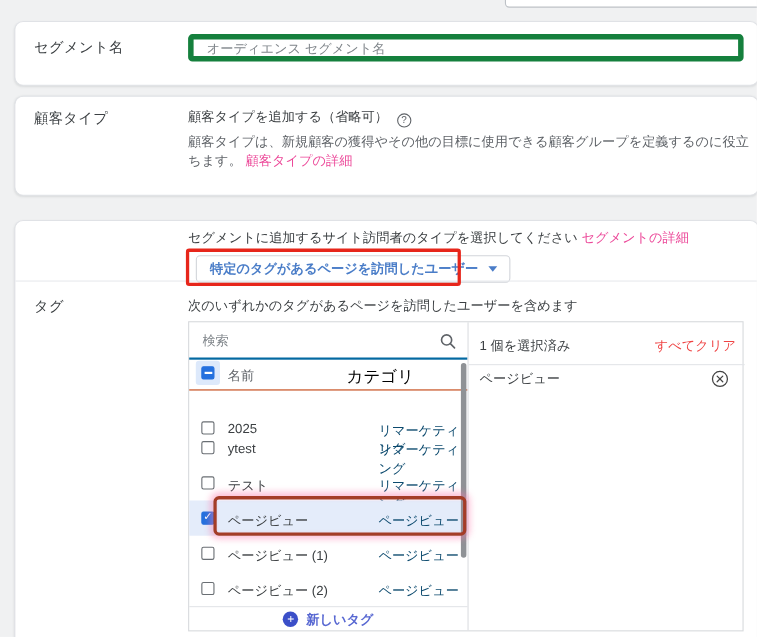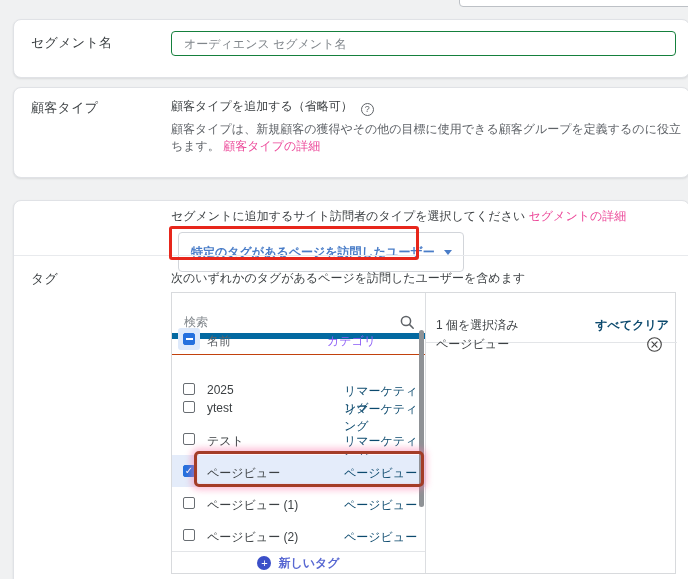--- a/index.html
+++ b/index.html
@@ -20,37 +20,37 @@
   #card-members { top:200px; height:400px; }
   #top-partial {
     position:absolute; left:459px; top:-12px; width:240px; height:19px;
     background:#fff; border:1px solid #bdc1c6; border-radius:0 0 0 4px;
   }
   .field-label { position:absolute; left:17px; font-size:13px; color:#3c4043; letter-spacing:.3px;text-align:center; }
   .body-text { position:absolute; font-size:12px; color:#3c4043; }
   .muted { color:#5f6368; }
   a.link { color:#ec4899; cursor:pointer; }
   .text-input {
-    position:absolute; border:1px solid #15803d; border-radius:4px;
+    position:absolute; border:5px solid #15803d; border-radius:4px;
     font-size:12px; color:#202124; padding:0 12px; background:#fff; outline:none;
     font-family:inherit;
   }
   .text-input::placeholder { color:#80868b; }
   .fake-select {
     position:absolute; border:1px solid #c6cacd; border-radius:4px;
     display:flex; align-items:center; padding:0 12px; color:#80868b; background:#fff;
     cursor:pointer;
   }
   .help-icon {
     display:inline-flex; width:13px; height:13px; border:1px solid #5f6368; border-radius:50%;
     align-items:center; justify-content:center; font-size:9px; color:#5f6368;
     margin-left:8px; vertical-align:-2px;
   }
   .dropdown-btn {
-    position:absolute; left:164px; top:31px; height:40px;
+    position:absolute; left:164px; top:31px; height:25px;
     display:inline-flex; align-items:center; gap:9px; padding:0 11px 0 12px;
     border:1px solid #d2d5da; border-radius:4px; background:#fff;
     color:#4a7dc8; font-size:12px; font-weight:bold; cursor:pointer;
   }
   .caret-down { width:0; height:0; border-left:4px solid transparent; border-right:4px solid transparent; border-top:5px solid #4a7dc8; }
   .annotation-red {
     position:absolute; left:155px; top:25px; width:250px; height:34px;
     border:3px solid #e7261b; border-radius:3px; z-index:6; pointer-events:none;
   }
   .annotation-brown {
@@ -60,27 +60,27 @@
     z-index:6; pointer-events:none;
   }
   .card-divider { position:absolute; top:54px; left:0; right:0; height:1px; background:#e8eaed; }
 
   
   .tag-table {
     position:absolute; left:157px; top:91px; width:505px; height:282px;
     background:#fff; border:1px solid #d8dadd;
   }
   .vdivider { position:absolute; left:253px; top:0; bottom:0; width:1px; background:#dcdee1; }
-  .search-row { position:absolute; left:0; top:12px; width:253px; height:34px; border-bottom:6px solid #0369a1; }
+  .search-row { position:absolute; left:0; top:0; width:253px; height:34px; border-bottom:2px solid #0369a1; }
   .search-input { position:absolute; left:12px; top:7px; width:190px; height:20px; border:none; outline:none; font-size:12px; font-family:inherit; color:#202124; }
   .search-input::placeholder { color:#80868b; }
   .search-icon { position:absolute; right:10px; top:9px; width:16px; height:16px; }
   .header-row { position:absolute; left:0; top:30px; width:253px; height:32px; border-bottom:1px solid #c2410c;font-family:Liberation Serif, serif; }
   .col-name { position:absolute; left:35px; top:10px; font-size:12px; color:#5f6368; }
-  .col-cat  { position:absolute; left:143px; top:10px; font-size:12px; color:#8b5cf6;margin-left:12px; }
+  .col-cat  { position:absolute; left:143px; top:10px; font-size:15px; color:#000000; }
   .cb {
     position:absolute; left:11px; top:10px; width:12px; height:12px;
     border:1.5px solid #696e73; border-radius:2px; background:#fff; cursor:pointer;
   }
   .cb-halo { position:absolute; left:6px; top:5px; width:22px; height:22px; background:#dde9fb; border-radius:3px; }
   .cb.indeterminate { background:#2470de; border-color:#2470de; }
   .cb.indeterminate::after { content:""; display:block; width:7px; height:2px; background:#fff; margin:3.5px auto 0; }
   .row { position:absolute; left:0; width:253px; height:32px; }
   .row .name { position:absolute; left:35px; top:10px; color:#3c4043; }
   .row .cat  { position:absolute; left:143px; top:10px; color:#0c4a6e;margin-left:29px; }
@@ -91,25 +91,25 @@
   .new-tag-bar {
     position:absolute; left:0; top:258px; width:253px; height:23px; border-top:1px solid #e3e5e8;
     display:flex; align-items:center; justify-content:center; gap:7px; cursor:pointer;
   }
   .plus-icon {
     width:14px; height:14px; border-radius:50%; background:#3b4fc8; color:#fff;
     display:inline-flex; align-items:center; justify-content:center; font-size:11px; line-height:1;
   }
   .new-tag-label { color:#5868d2; font-weight:bold; }
   .rp-header {
-    position:absolute; left:254px; top:16px; width:251px; height:34px; border-bottom:1px solid #e3e5e8;
+    position:absolute; left:254px; top:5px; width:251px; height:34px; border-bottom:1px solid #e3e5e8;
     display:flex; align-items:center; justify-content:space-between; padding:0 8px 0 10px;
   }
   .rp-count { color:#3c4043; }
-  .rp-clear { color:#0c4a6e; font-weight:bold; cursor:pointer; }
+  .rp-clear { color:#ef4444; font-weight:normal; cursor:pointer; }
   .rp-item {
     position:absolute; left:254px; top:34px; width:251px; height:34px;
     display:flex; align-items:center; justify-content:space-between; padding:0 14px 0 10px;
   }
   .rp-item .name { color:#3c4043; }
   .remove-icon { width:17px; height:17px; cursor:pointer; }
 </style>
 </head>
 <body>
 

